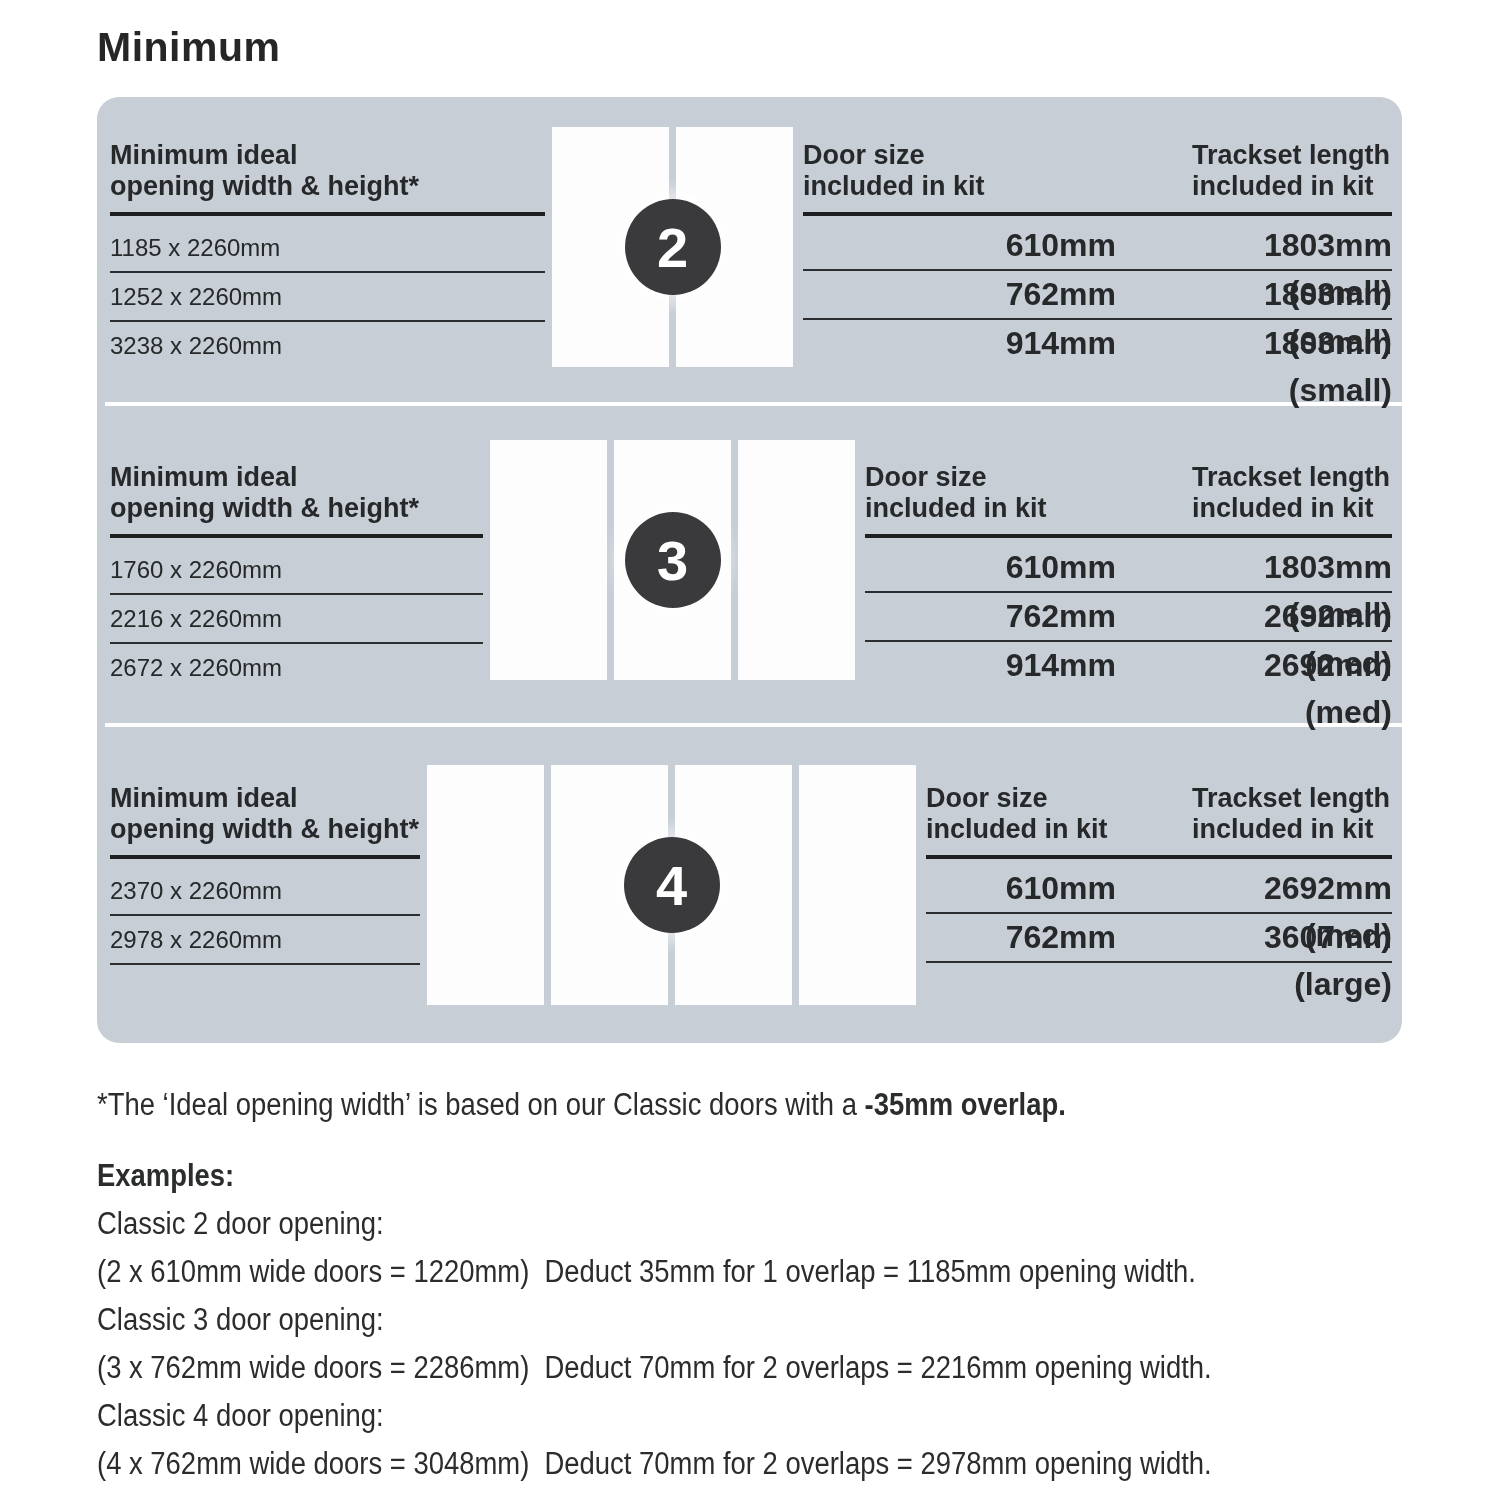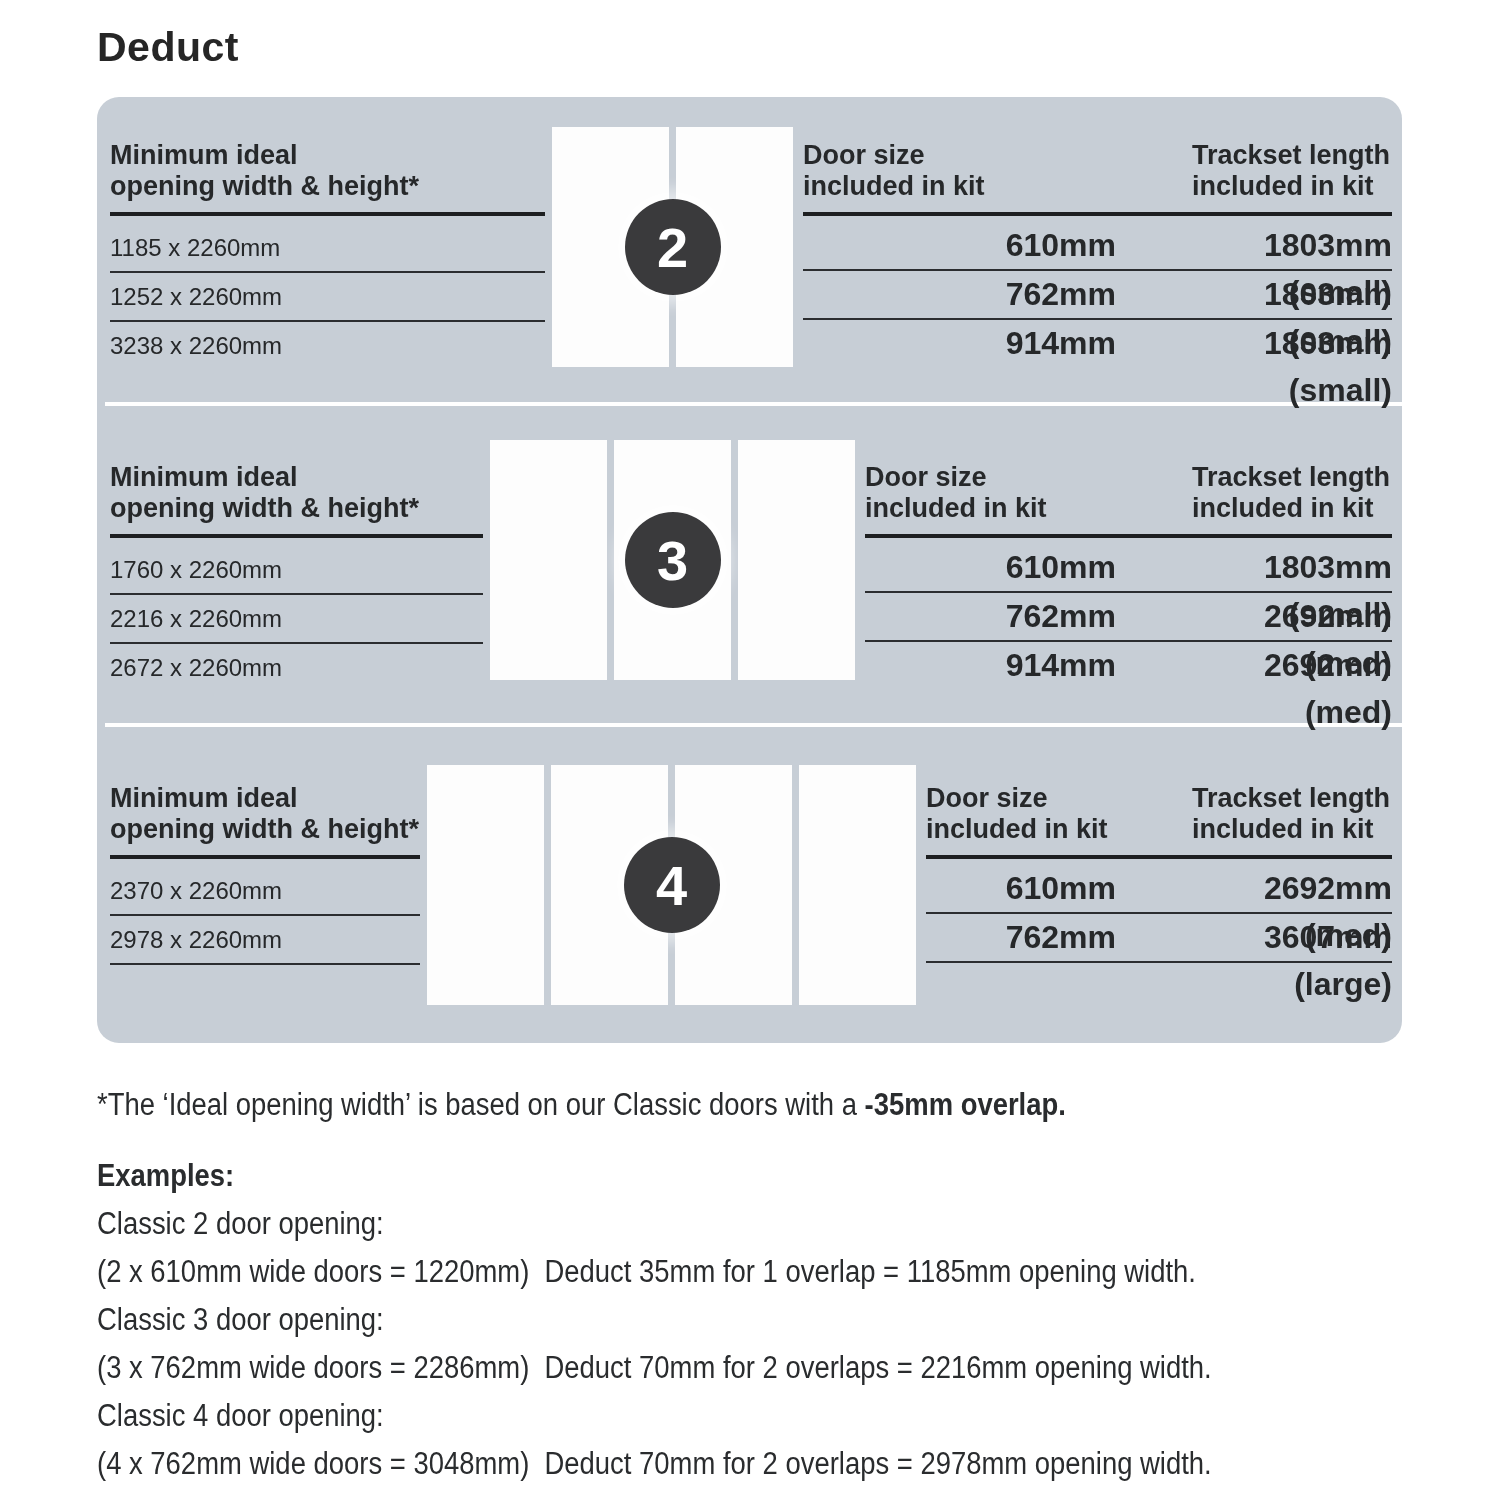--- a/index.html
+++ b/index.html
@@ -76,21 +76,21 @@
   .examples{position:absolute;left:97px;top:1152px}
   .ex-line{
     font-size:31px;line-height:48px;color:#2a2c2e;white-space:pre;
     transform:scaleX(.885);transform-origin:0 50%;
   }
   .ex-heading{font-weight:700}
 </style>
 </head>
 <body>
 
-<div class="title">Deduct</div>
+<div class="title">Minimum</div>
 
 <div class="panel">
 
   <div class="section s1">
     <div class="lt">
       <div class="th">
         <span>Minimum ideal</span>
         <span>opening width &amp; height*</span>
       </div>
       <div class="lt-row first">1185 x 2260mm</div>

